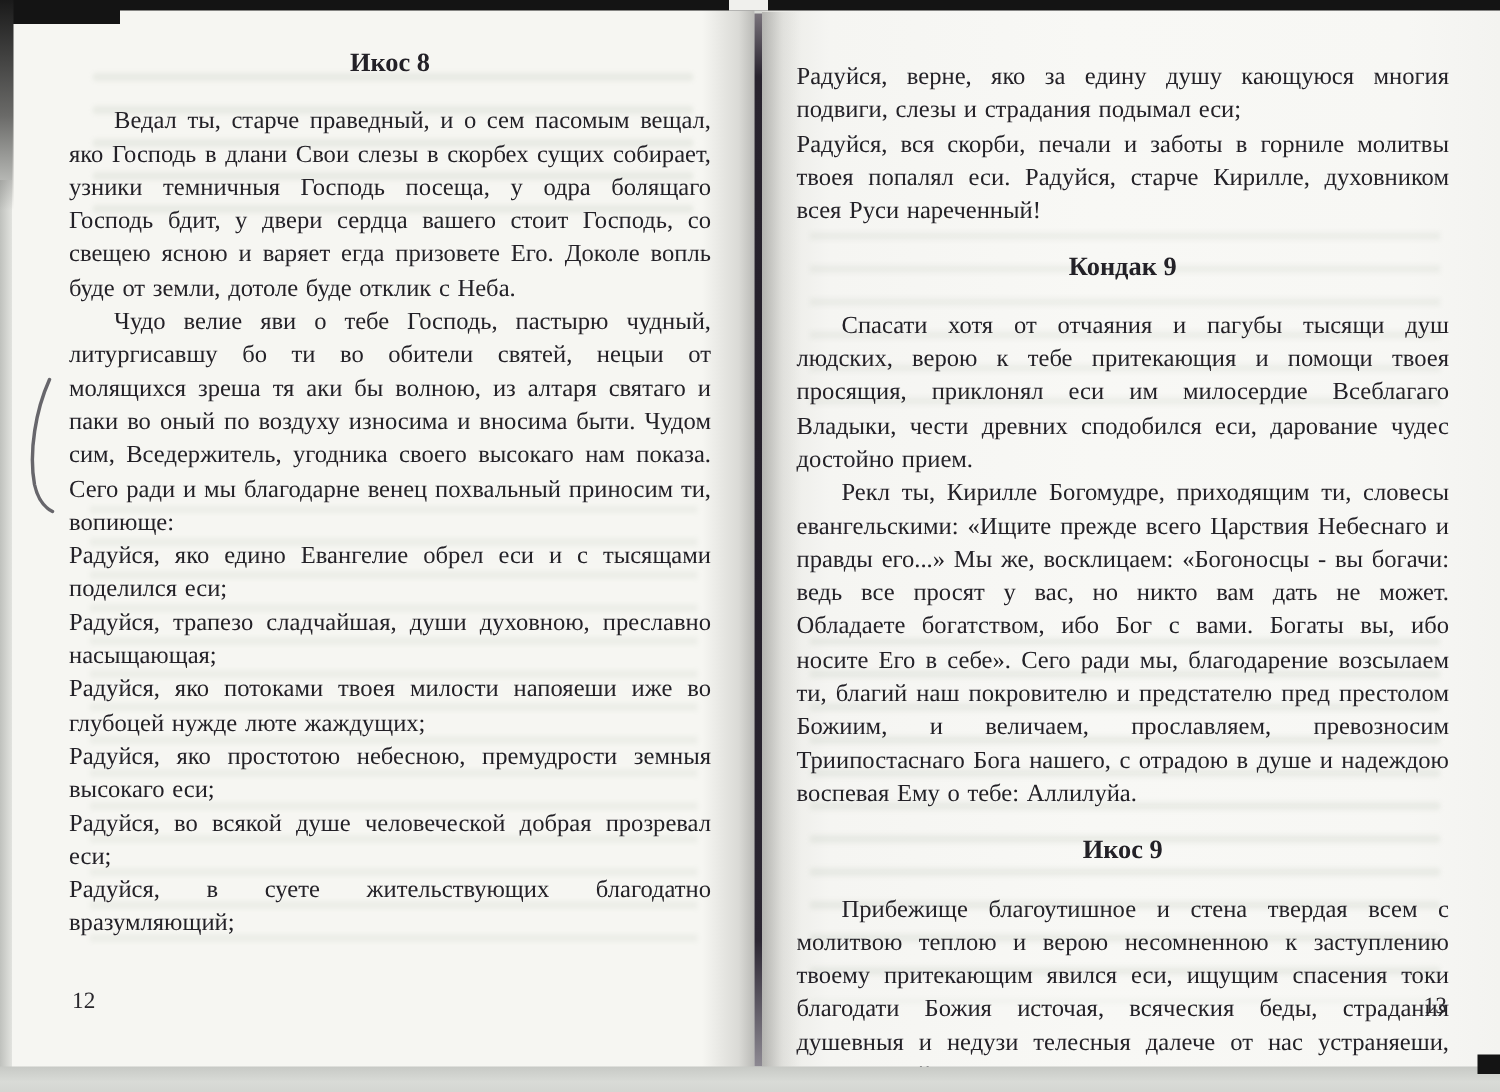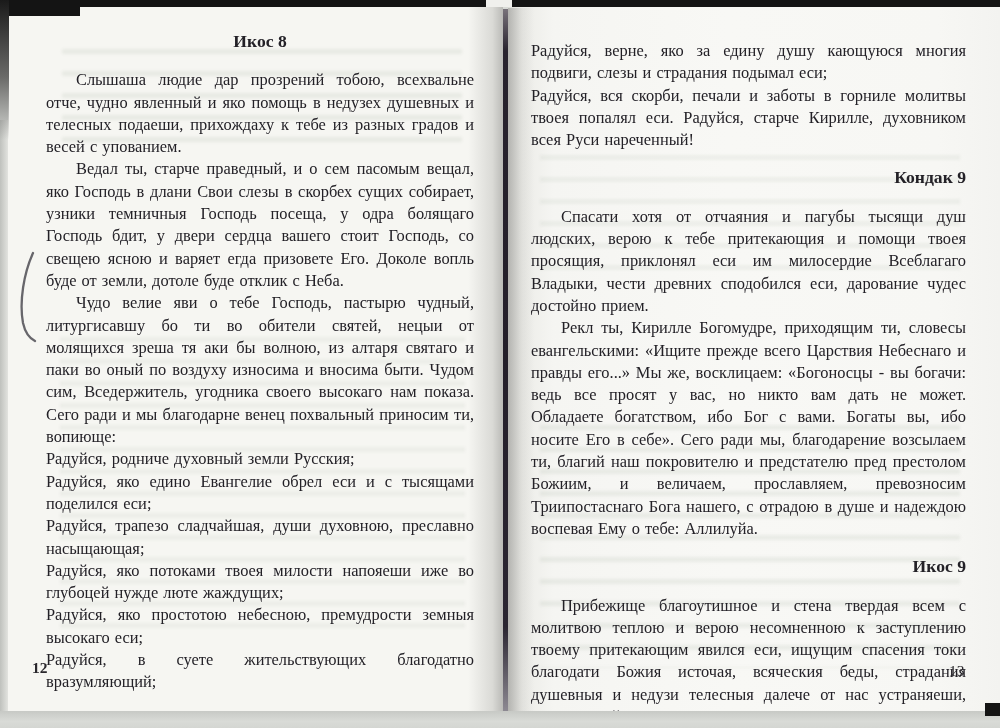--- a/index.html
+++ b/index.html
@@ -46,23 +46,23 @@
     filter:blur(1.6px);opacity:.28;pointer-events:none;
   }
 
   
   .text-col{position:absolute;color:#232127;font-size:16.4px;line-height:22.3px;}
   #text-left{left:46px;top:30px;width:428px;}
   #text-right{left:531px;top:40px;width:435px;}
   .para{margin:0;text-align:justify;word-spacing:1px;}
   .para.indent{text-indent:30px;}
   .heading{font-weight:bold;font-size:17.6px;text-align:center;margin:0 0 17px 0;}
-  .heading.mid{margin:15px 0 17px 0;text-align:right;}
+  .heading.mid{margin:15px 0 17px 0;}
   .page-number{position:absolute;font-size:15.5px;color:#2a282d;}
-  #page-number-left{left:32px;top:659px;font-weight:bold;}
+  #page-number-left{left:48px;top:659px;}
   #page-number-right{left:949px;top:662px;}
 
   
   #pen-mark{position:absolute;left:12px;top:245px;}
 </style>
 </head>
 <body>
 
 <div id="scan">
 
@@ -73,28 +73,27 @@
   <div id="spine-shadow-r"></div>
   <div id="spine-line"></div>
 
   <div class="ghost" style="left:62px;top:42px;width:400px;height:108px;"></div>
   <div class="ghost" style="left:60px;top:330px;width:405px;height:300px;opacity:.2;"></div>
   <div class="ghost" style="left:540px;top:148px;width:420px;height:130px;opacity:.22;"></div>
   <div class="ghost" style="left:540px;top:418px;width:420px;height:250px;"></div>
 
   <div id="text-left" class="text-col">
     <div class="heading">Икос 8</div>
-    <p class="para indent">Слышаша людие дар прозрений тобою, всехвальне отче, чудно явленный и яко помощь в недузех душевных и телесных подаеши, прихождаху к тебе из разных градов и весей с упованием.</p>
     <p class="para indent">Ведал ты, старче праведный, и о сем пасомым вещал, яко Господь в длани Свои слезы в скорбех сущих собирает, узники темничныя Господь посеща, у одра болящаго Господь бдит, у двери сердца вашего стоит Господь, со свещею ясною и варяет егда призовете Его. Доколе вопль буде от земли, дотоле буде отклик с Неба.</p>
     <p class="para indent">Чудо велие яви о тебе Господь, пастырю чудный, литургисавшу бо ти во обители святей, нецыи от молящихся зреша тя аки бы волною, из алтаря святаго и паки во оный по воздуху износима и вносима быти. Чудом сим, Вседержитель, угодника своего высокаго нам показа. Сего ради и мы благодарне венец похвальный приносим ти, вопиюще:</p>
-    <p class="para">Радуйся, родниче духовный земли Русския;</p>
     <p class="para">Радуйся, яко едино Евангелие обрел еси и с тысящами поделился еси;</p>
     <p class="para">Радуйся, трапезо сладчайшая, души духовною, преславно насыщающая;</p>
     <p class="para">Радуйся, яко потоками твоея милости напояеши иже во глубоцей нужде люте жаждущих;</p>
     <p class="para">Радуйся, яко простотою небесною, премудрости земныя высокаго еси;</p>
+    <p class="para">Радуйся, во всякой душе человеческой добрая прозревал еси;</p>
     <p class="para">Радуйся, в суете жительствующих благодатно вразумляющий;</p>
 
   </div>
   <div id="page-number-left" class="page-number">12</div>
 
   <div id="text-right" class="text-col">
     <p class="para">Радуйся, верне, яко за едину душу кающуюся многия подвиги, слезы и страдания подымал еси;</p>
     <p class="para">Радуйся, вся скорби, печали и заботы в горниле молитвы твоея попалял еси. Радуйся, старче Кирилле, духовником всея Руси нареченный!</p>
     <div class="heading mid">Кондак 9</div>
     <p class="para indent">Спасати хотя от отчаяния и пагубы тысящи душ людских, верою к тебе притекающия и помощи твоея просящия, приклонял еси им милосердие Всеблагаго Владыки, чести древних сподобился еси, дарование чудес достойно прием.</p>

